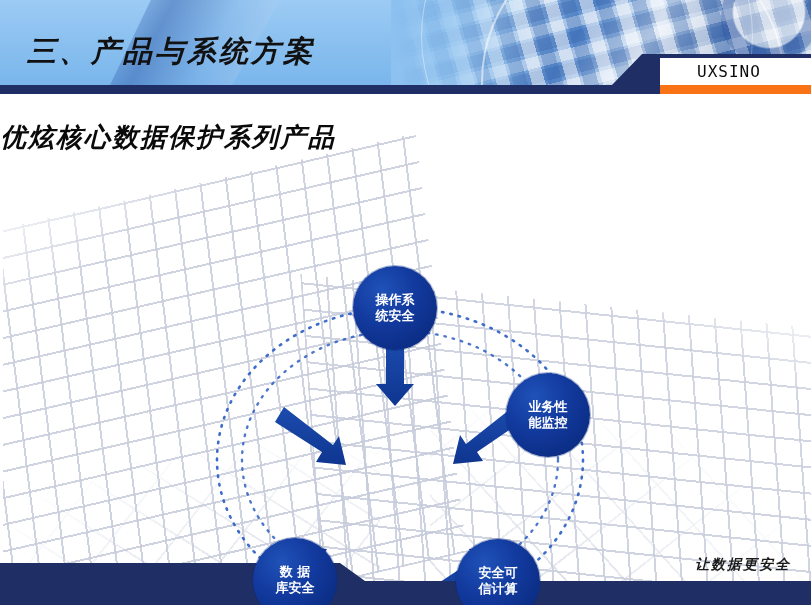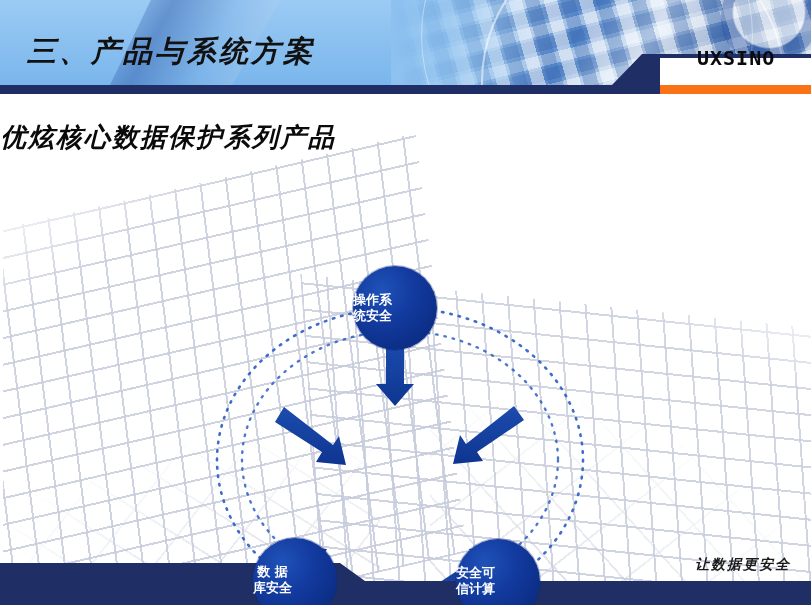--- a/index.html
+++ b/index.html
@@ -71,23 +71,23 @@
   #logo-wedge{
     position:absolute;left:612px;top:54px;width:210px;height:31px;
     background:#1f2f66;
     clip-path:polygon(30px 0, 210px 0, 210px 31px, 0 31px);
   }
   #logo-plate{
     position:absolute;left:660px;top:58px;width:151px;height:35px;
     background:#ffffff;
   }
   #logo-text{
-    position:absolute;left:697px;top:46px;
+    position:absolute;left:697px;top:62px;
     font-family:"DejaVu Sans Mono","Liberation Mono",monospace;
-    font-weight:bold;font-size:20px;color:#0b0b0b;letter-spacing:1px;
+    font-weight:normal;font-size:16px;color:#0b0b0b;letter-spacing:1px;
   }
   #header-rule{
     position:absolute;left:0;top:85px;width:660px;height:9px;
     background:#1f2f66;
   }
 
   
   #stage{
     position:absolute;left:0;top:94px;width:811px;height:511px;
     background:#ffffff;overflow:hidden;
@@ -139,21 +139,21 @@
   }
 
   
   #diagram{position:absolute;left:0;top:0;width:811px;height:511px;}
   #diagram svg{position:absolute;left:0;top:0;}
 
   .node{
     position:absolute;border-radius:50%;
     background:radial-gradient(circle at 34% 28%, #1f52b8 0%, #12399d 42%, #0c2f88 72%, #0a2878 100%);
     color:#ffffff;
-    display:flex;align-items:center;
+    display:flex;align-items:center;justify-content:center;
     text-align:center;
     font-family:"DejaVu Sans","Liberation Sans",sans-serif;
     font-weight:bold;
     line-height:1.22;
     box-shadow:0 0 0 1px rgba(10,40,120,0.35);
     z-index:6;
   }
   .node-center{
     left:335px;top:309px;width:129px;height:129px;
     font-size:14.5px;letter-spacing:0.5px;
@@ -246,20 +246,26 @@
       </svg>
 
 
       <div class="node node-sat node-top">
         <div>
           <span>操作系</span>
           <span>统安全</span>
         </div>
       </div>
 
+      <div class="node node-sat node-right">
+        <div>
+          <span>业务性</span>
+          <span>能监控</span>
+        </div>
+      </div>
 
 
       <div class="node node-sat node-bl">
         <div>
           <span>数 据</span>
           <span>库安全</span>
         </div>
       </div>
 
       <div class="node node-sat node-br">

